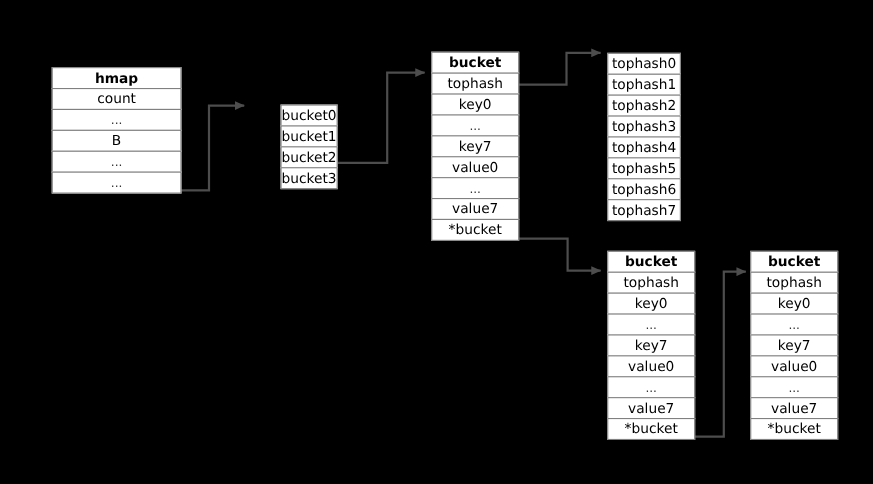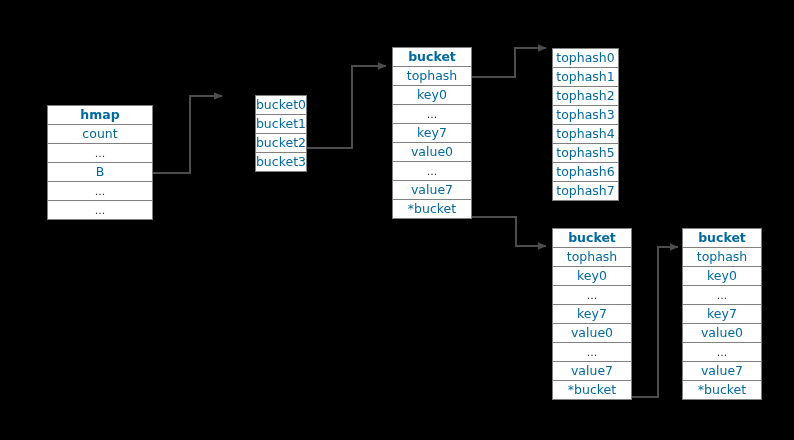--- a/index.html
+++ b/index.html
@@ -26,21 +26,21 @@
   .struct {
     position: absolute;
     display: flex;
     flex-direction: column;
   }
   .row {
     box-sizing: border-box;
     height: 20px;
     background: #ffffff;
     border: 1px solid #808080;
-    color: #0369a1;
+    color: #000000;
     font-size: 12.5px;
     line-height: 18px;
     text-align: center;
     white-space: nowrap;
     overflow: hidden;
   }
   .row + .row {
     margin-top: -1px;
   }
   .row.head {
@@ -77,21 +77,21 @@
 
     <path d="M307,148 L352,148 L352,66 L386,66" fill="none" stroke="#4d4d4d" stroke-width="2" marker-end="url(#ah)"></path>
 
     <path d="M472,77 L515,77 L515,48 L546,48" fill="none" stroke="#4d4d4d" stroke-width="2" marker-end="url(#ah)"></path>
 
     <path d="M472,217 L516,217 L516,246 L546,246" fill="none" stroke="#4d4d4d" stroke-width="2" marker-end="url(#ah)"></path>
 
     <path d="M632,397 L658,397 L658,247 L678,247" fill="none" stroke="#4d4d4d" stroke-width="2" marker-end="url(#ah)"></path>
   </svg>
 
-  <div class="struct" style="left:47px; top:61px; width:106px;margin-top:44px;">
+  <div class="struct" style="left:47px; top:61px; width:118px;">
     <div class="row head">hmap</div>
     <div class="row">count</div>
     <div class="row ellipsis">...</div>
     <div class="row">B</div>
     <div class="row ellipsis">...</div>
     <div class="row ellipsis">...</div>
   </div>
 
   <div class="struct" style="left:228px; top:95px; width:79px;align-items:flex-end;">
     <div class="row">bucket0</div>

